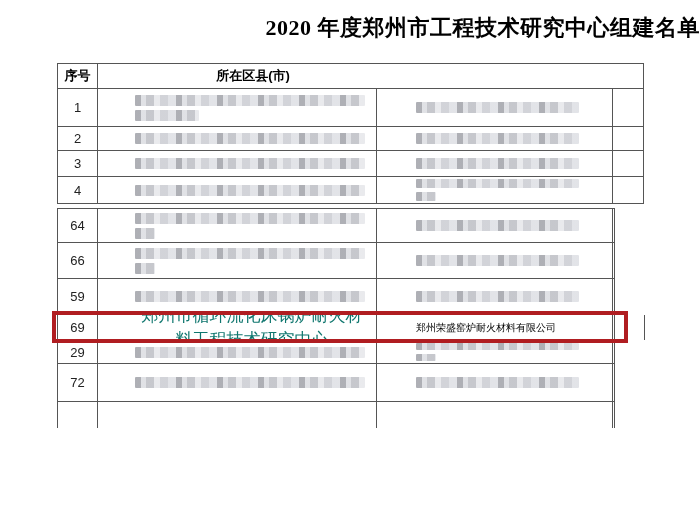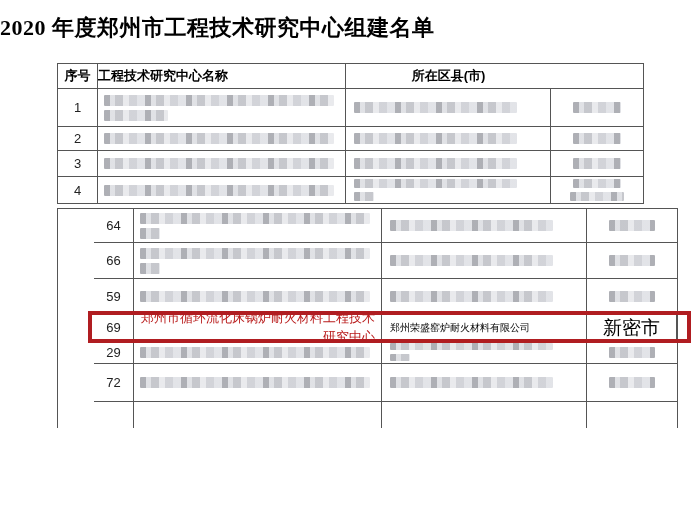--- a/index.html
+++ b/index.html
@@ -1,32 +1,32 @@
 <!DOCTYPE html>
 <html><head>
 <meta charset="utf-8">
 <style>
   html,body{margin:0;padding:0;background:#fff;}
   body{width:700px;height:512px;overflow:hidden;position:relative;
        font-family:"Liberation Sans",sans-serif;color:#111;}
   .sheet{width:700px;height:512px;background:#fff;}
 
-  .title{margin:13px 0 0;text-align:left;
+  .title{margin:13px 0 0;text-align:right;
          font-family:"Liberation Serif",serif;font-weight:700;
          font-size:22px;letter-spacing:0.5px;color:#000;}
 
   .tablewrap{margin:20px 0 0 57px;}
 
   .frag{border:1px solid #555;border-bottom:none;background:#fff;box-sizing:border-box;}
   .frag1{width:587px;}
-  .frag2{width:621px;padding-left:36px;}
+  .frag2{width:558px;}
   .fraggap{height:4px;background:#fff;}
 
   .trow{display:grid;grid-template-columns:40px 248px 205px 1fr;
-        border-bottom:1px solid #555;box-sizing:border-box;position:relative;}
+        border-bottom:1px solid #555;box-sizing:border-box;position:relative;gap:31px;}
   .trow.partial{border-bottom:none;}
 
   .frag1 .trow:nth-child(1){height:25px;}
   .frag1 .trow:nth-child(2){height:38px;}
   .frag1 .trow:nth-child(3){height:24px;}
   .frag1 .trow:nth-child(4){height:26px;}
   .frag1 .trow:nth-child(5){height:27px;}
 
   .frag2 .trow:nth-child(1){height:34px;}
   .frag2 .trow:nth-child(2){height:36px;}
@@ -44,22 +44,22 @@
   .cell:last-child{border-right:none;text-align:center;}
 
   .c-no{align-items:center;font-size:13px;color:#222;}
   .hcell{align-items:center;justify-content:center;font-weight:700;font-size:13px;
          font-family:"Liberation Sans",sans-serif;color:#000;white-space:nowrap;}
 
   .c-name{align-items:flex-start;}
   .c-unit{align-items:flex-start;}
   .c-dist{align-items:center;}
 
-  .c-name .celltext{font-family:"Liberation Serif",serif;font-size:13px;
-                    line-height:1.4;padding:2px 6px 2px 5px;text-align:right;color:#b91c1c;}
+  .c-name .celltext{font-family:"Liberation Serif",serif;font-size:17px;
+                    line-height:1.4;padding:2px 6px 2px 5px;text-align:center;color:#0f766e;}
   .c-unit .celltext{font-family:"Liberation Serif",serif;font-size:10px;
                     padding-left:8px;color:#000;white-space:nowrap;}
   .c-dist .celltext{font-family:"Liberation Serif",serif;font-size:19px;color:#000;}
 
   
   .bar{height:11px;border-radius:1px;filter:blur(.7px);
     background-image:
       repeating-linear-gradient(90deg,
         rgba(140,142,150,.70) 0 6px,  rgba(208,210,216,.65) 6px 11px,
         rgba(168,170,178,.65) 11px 19px, rgba(226,227,231,.75) 19px 25px,
@@ -80,21 +80,20 @@
 <body>
 
 <div class="sheet">
   <h1 class="title">2020 年度郑州市工程技术研究中心组建名单</h1>
 
   <div class="tablewrap">
 
     <div class="frag frag1" id="frag1">
       <div class="trow header">
         <div class="cell c-no hcell">序号</div>
-        <div class="cell c-name hcell">工程技术研究中心名称</div>
         <div class="cell c-dist hcell">所在区县(市)</div>
       </div>
     <div class="trow">
           <div class="cell c-no">
             <span class="celltext">1</span>
           </div>
           <div class="cell c-name">
             <div class="bar b1"></div>
             <div class="bar b2"></div>
           </div>

